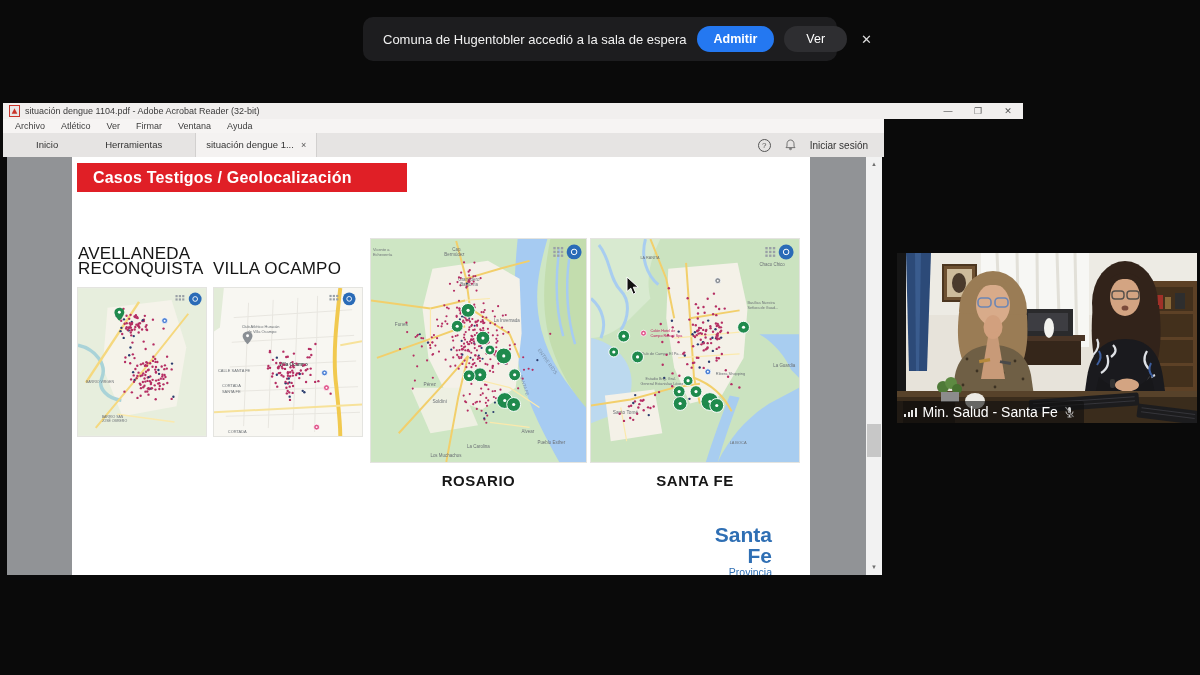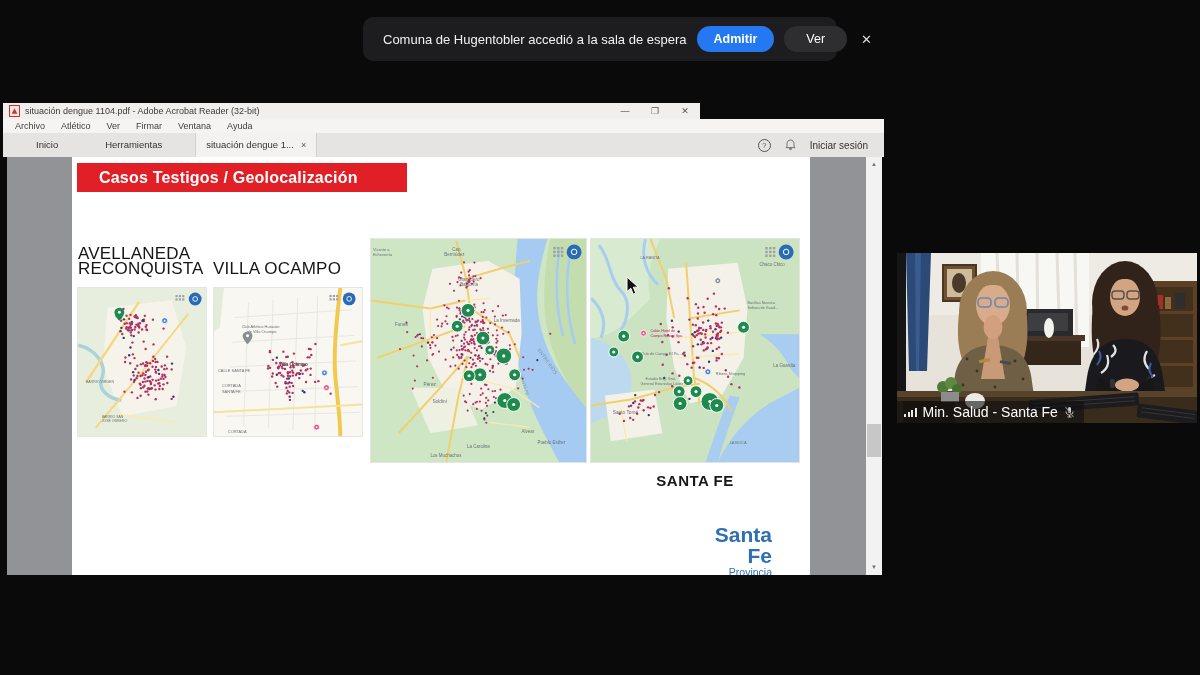--- a/index.html
+++ b/index.html
@@ -11,21 +11,21 @@
   .notif{left:363px;top:17px;width:474px;height:44px;background:#1d1d1f;border-radius:10px;
          display:flex;align-items:center;gap:10px;padding:0 14px 0 20px;box-sizing:border-box;}
   .notif-msg{color:#f1f1f1;font-size:13px;flex:1;white-space:nowrap;}
   .btn{border:none;cursor:pointer;font-family:inherit;}
   .btn-admit{background:#2478f1;color:#fff;font-weight:bold;font-size:12.5px;padding:6px 17px;border-radius:15px;}
   .btn-ver{background:#2e2e31;color:#fff;font-size:12.5px;padding:6px 22px;border-radius:15px;}
   .notif-close{color:#ddd;font-size:13px;margin-left:4px;cursor:pointer;}
 
   
   #share{left:0;top:96px;width:890px;height:479px;}
-  .titlebar{left:3px;top:7px;width:697px;height:16px;background:#f1efee;display:flex;align-items:center;padding:0 0 0 6px;box-sizing:border-box;}
+  .titlebar{left:3px;top:7px;width:1020px;height:16px;background:#f1efee;display:flex;align-items:center;padding:0 0 0 6px;box-sizing:border-box;}
   .pdficon{width:9px;height:10px;background:#e8e8e8;border:1px solid #c9352b;position:relative;margin-right:5px;}
   .pdficon::after{content:"";position:absolute;left:1px;top:1px;right:1px;bottom:1px;background:#c9352b;
                   clip-path:polygon(50% 15%,90% 85%,10% 85%);}
   .title-text{font-size:9px;color:#3b3b3b;white-space:nowrap;}
   .win-controls{margin-left:auto;display:flex;height:100%;}
   .wctl{width:30px;text-align:center;font-size:9px;line-height:16px;color:#555;cursor:pointer;}
   .menubar{left:3px;top:23px;width:881px;height:14px;background:#f6f4f3;display:flex;align-items:center;padding-left:4px;box-sizing:border-box;}
   .menu-item{font-size:9px;color:#3f3f3f;padding:0 8px;cursor:pointer;}
   .tabbar{left:3px;top:37px;width:881px;height:24px;background:#e6e4e3;display:flex;align-items:stretch;box-sizing:border-box;}
   .tab{font-size:9.5px;color:#333;line-height:24px;padding:0 14px;cursor:pointer;display:flex;align-items:center;gap:7px;margin-left:19px;}
@@ -35,21 +35,21 @@
   .help-circ{width:11px;height:11px;border:1px solid #555;border-radius:50%;font-size:8px;color:#555;text-align:center;line-height:11px;cursor:pointer;}
   .signin{font-size:10px;color:#333;cursor:pointer;}
 
   .docarea{left:7px;top:61px;width:875px;height:418px;background:#919396;overflow:hidden;}
   .scrollbar{position:absolute;right:0;top:0;width:16px;height:418px;background:#f2f2f2;}
   .scroll-arrow{position:absolute;left:0;width:16px;height:15px;color:#707070;font-size:6px;text-align:center;line-height:15px;cursor:pointer;}
   .scroll-thumb{position:absolute;left:1px;top:267px;width:14px;height:33px;background:#c7c7c7;cursor:pointer;}
 
   .page{position:absolute;left:65px;top:0;width:738px;height:418px;background:#fff;}
   .banner{position:absolute;left:5px;top:6px;width:330px;height:29px;background:#e01f26;color:#fff;
-          font-size:16px;font-weight:bold;line-height:29px;padding-left:22px;box-sizing:border-box;letter-spacing:.2px;}
+          font-size:16px;font-weight:bold;line-height:29px;padding-left:16px;box-sizing:border-box;letter-spacing:.2px;}
   .region-label{position:absolute;font-size:17px;font-weight:normal;color:#151515;line-height:15px;letter-spacing:.2px;}
   .map{position:absolute;border:1px solid #e4e4e0;box-sizing:border-box;background:#eee;}
   .map svg{display:block;width:100%;height:100%;font-family:"Liberation Sans",sans-serif;}
   .caption{position:absolute;font-size:15px;font-weight:bold;color:#171717;text-align:center;letter-spacing:.5px;}
   .footerbar{position:absolute;left:5px;top:378px;width:520px;height:23px;
              background:linear-gradient(90deg,#14356d 0%,#14356d 52%,rgba(255,255,255,0) 100%);
              color:#fff;font-size:10.5px;line-height:23px;padding-left:16px;box-sizing:border-box;}
   .logo-block{position:absolute;left:620px;top:367px;width:80px;text-align:right;color:#2f6fb4;}
   .logo-l1{font-size:21px;font-weight:bold;line-height:21px;}
   .logo-l2{font-size:10.5px;line-height:12px;}
@@ -1087,20 +1087,21 @@
                 <rect x="179.8" y="15.6" width="2.4" height="2.4"></rect>
                 <rect x="183.6" y="15.6" width="2.4" height="2.4"></rect>
             </g>
             <g>
                 <circle cx="197" cy="13" r="7.5" fill="#2a6bb7"></circle>
                 <circle cx="197" cy="13" r="2.8" fill="none" stroke="#fff" stroke-width="1"></circle>
               </g>
           </svg>
         </div>
 
+        <div class="caption" style="left:298px;top:315px;width:217px;">ROSARIO</div>
         <div class="caption" style="left:518px;top:315px;width:210px;">SANTA FE</div>
 
 
         <div class="logo-block">
           <div class="logo-l1">Santa Fe</div>
           <div class="logo-l2">Provincia</div>
 
         </div>
 
       </div>

